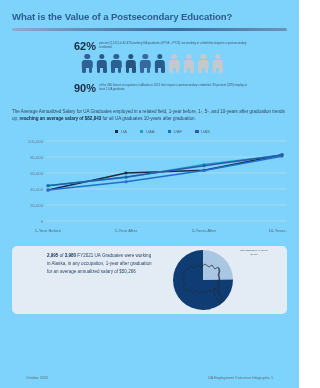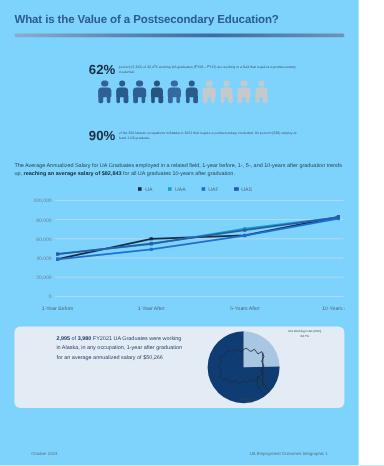--- a/index.html
+++ b/index.html
@@ -36,21 +36,21 @@
   .title-rule {
     margin-top: 5px;
     height: 3px;
     background: linear-gradient(90deg,#8fa6c4 0%, #5b7ba6 30%, #2e5b8f 60%, #6b88ad 100%);
     border-radius: 2px;
     opacity: 0.85;
   }
 
   
   .stat-block {
-    margin-top: 22px;
+    margin-top: 9px;
     display: flex;
     align-items: flex-start;
     padding-left: 62px;
   }
   .stat-pct {
     font-size: 11px;
     font-weight: bold;
     color: #1b2b40;
     line-height: 1;
     padding-top: 1px;

